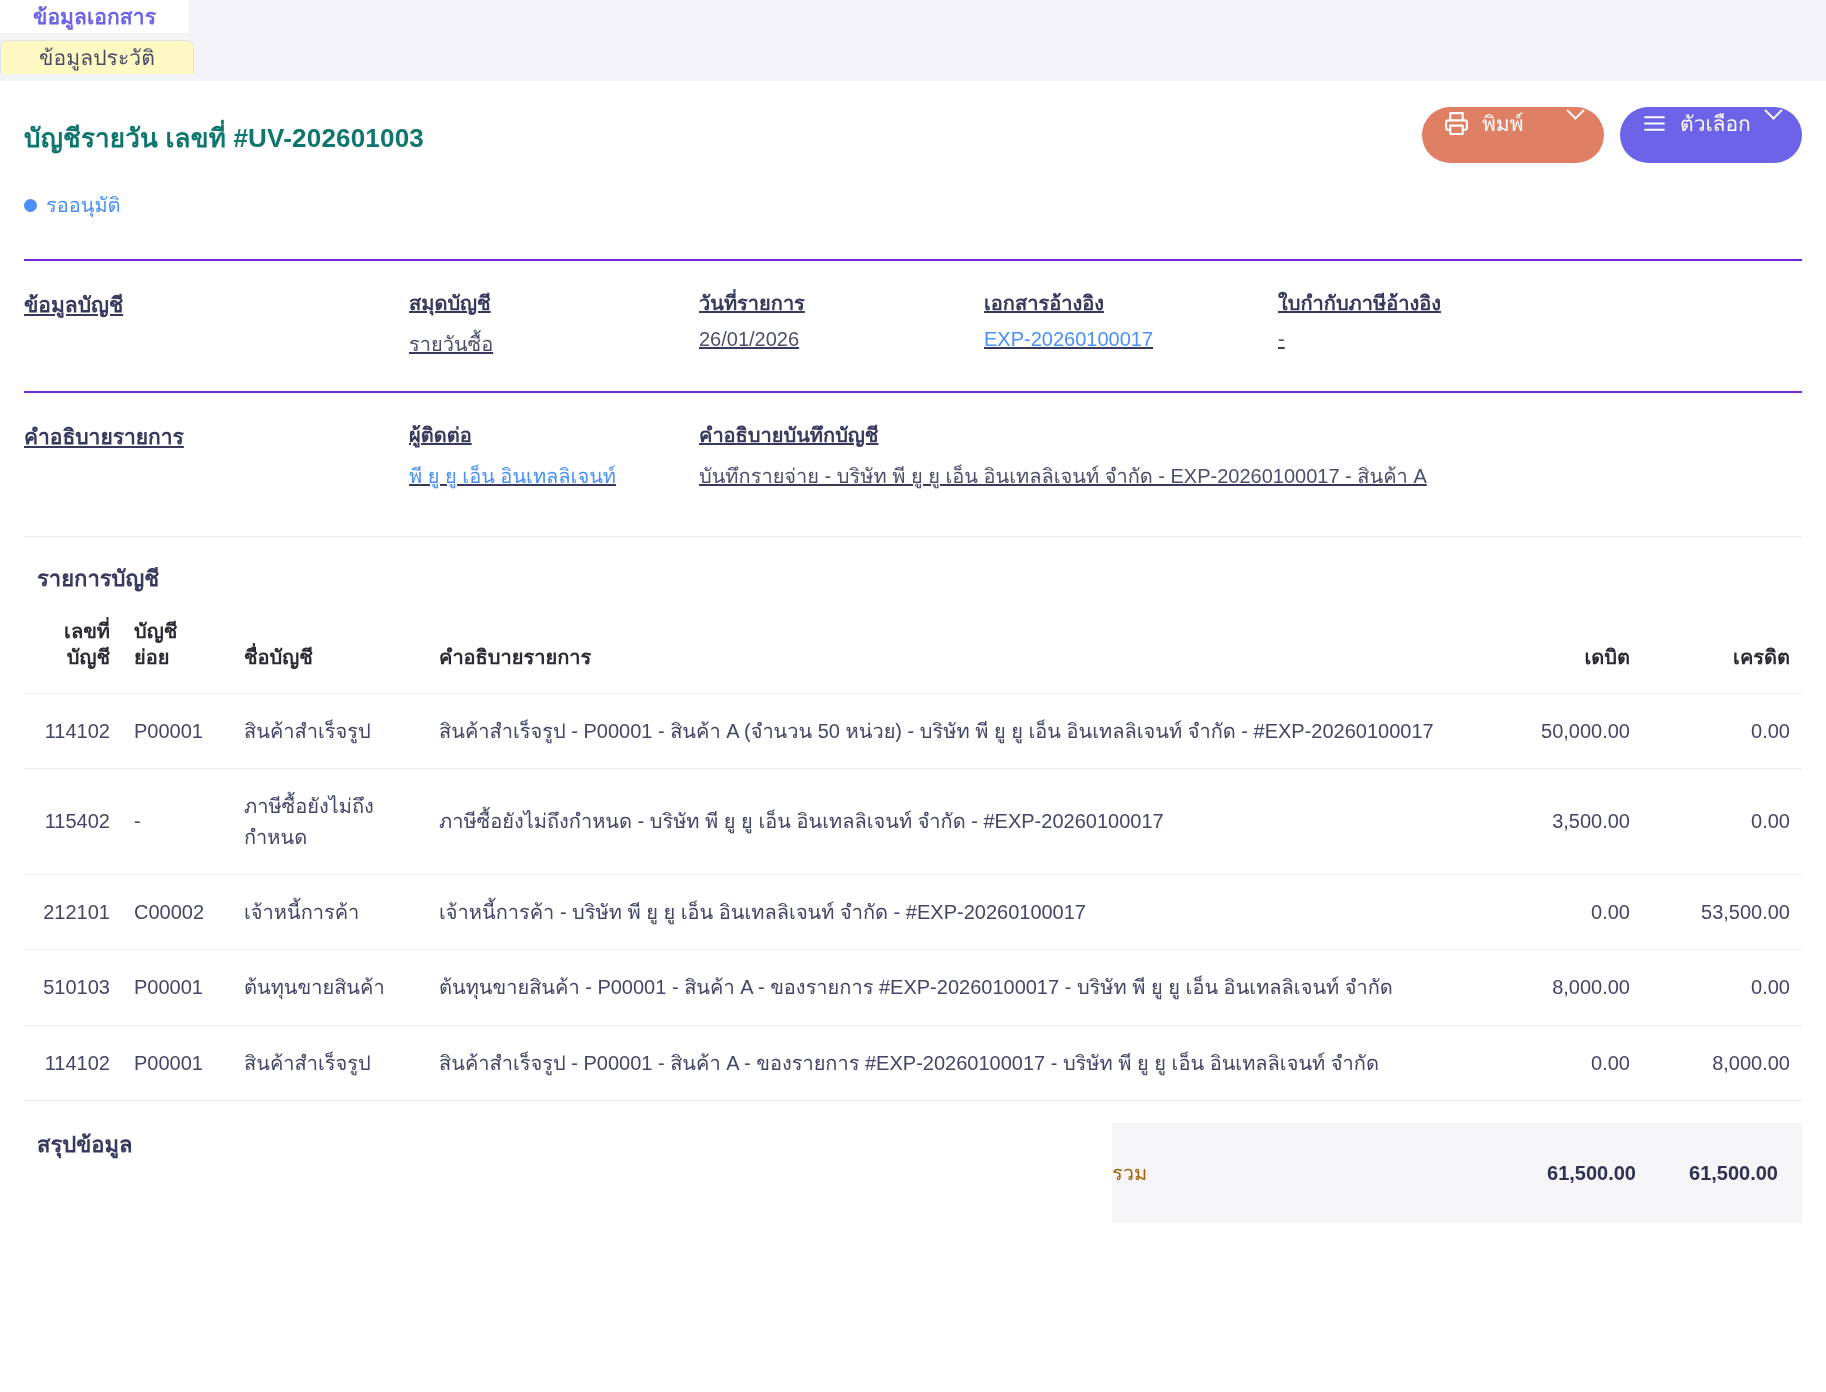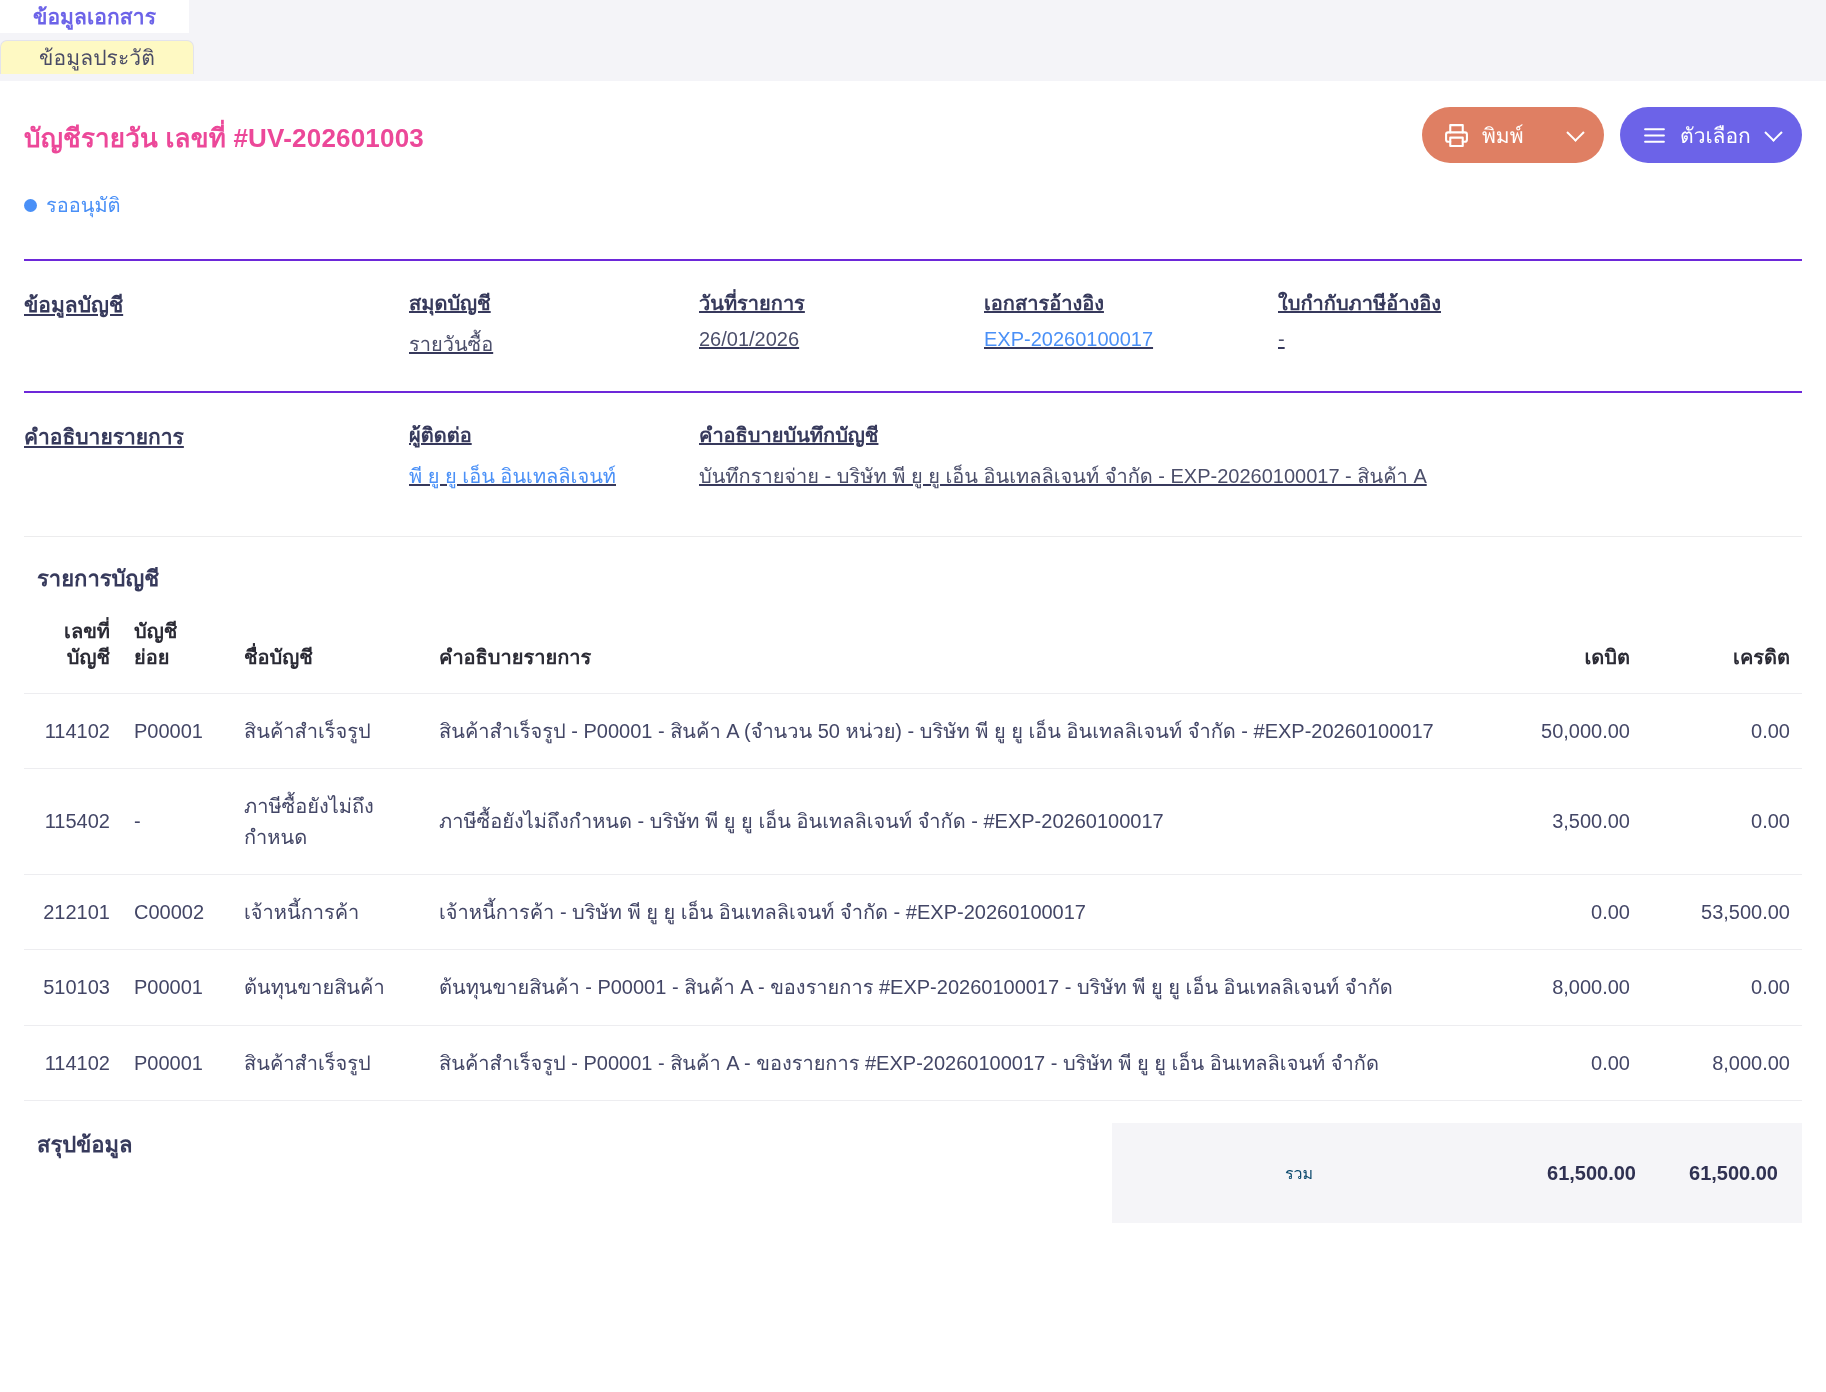--- a/index.html
+++ b/index.html
@@ -63,29 +63,29 @@
 
   .title-row {
     display: flex;
     align-items: flex-start;
     justify-content: space-between;
     padding-top: 26px;
   }
   .page-title {
     font-size: 26px;
     font-weight: 700;
-    color: #ec4899;
+    color: #0f766e;
     letter-spacing: .2px;
     margin: 0;
     padding-top: 10px;
   }
   .btn-group { display: flex; gap: 16px; }
   .btn {
     display: flex;
-    align-items: center;
+    align-items: flex-start;
     gap: 0px;
     height: 56px;
     padding: 0 22px;
     border: none;
     border-radius: 28px;
     color: #ffffff;
     font-size: 21px;
     font-family: Liberation Serif, serif;
     cursor: pointer;
     white-space: nowrap;
@@ -218,23 +218,23 @@
   }
   .total-card {
     background: #f5f5f8;
     width: 690px;
     height: 100px;
     display: flex;
     align-items: center;
   }
   .total-label {
     flex: 1;
-    text-align: center;
-    font-size: 16px;
-    color: #0c4a6e;
+    text-align: left;
+    font-size: 20px;
+    color: #a16207;
     padding-right: 6px;
   }
   .total-val {
     width: 150px;
     text-align: right;
     font-size: 20px;
     font-weight: 700;
     color: #2f3152;
     padding-right: 6px;
   }

